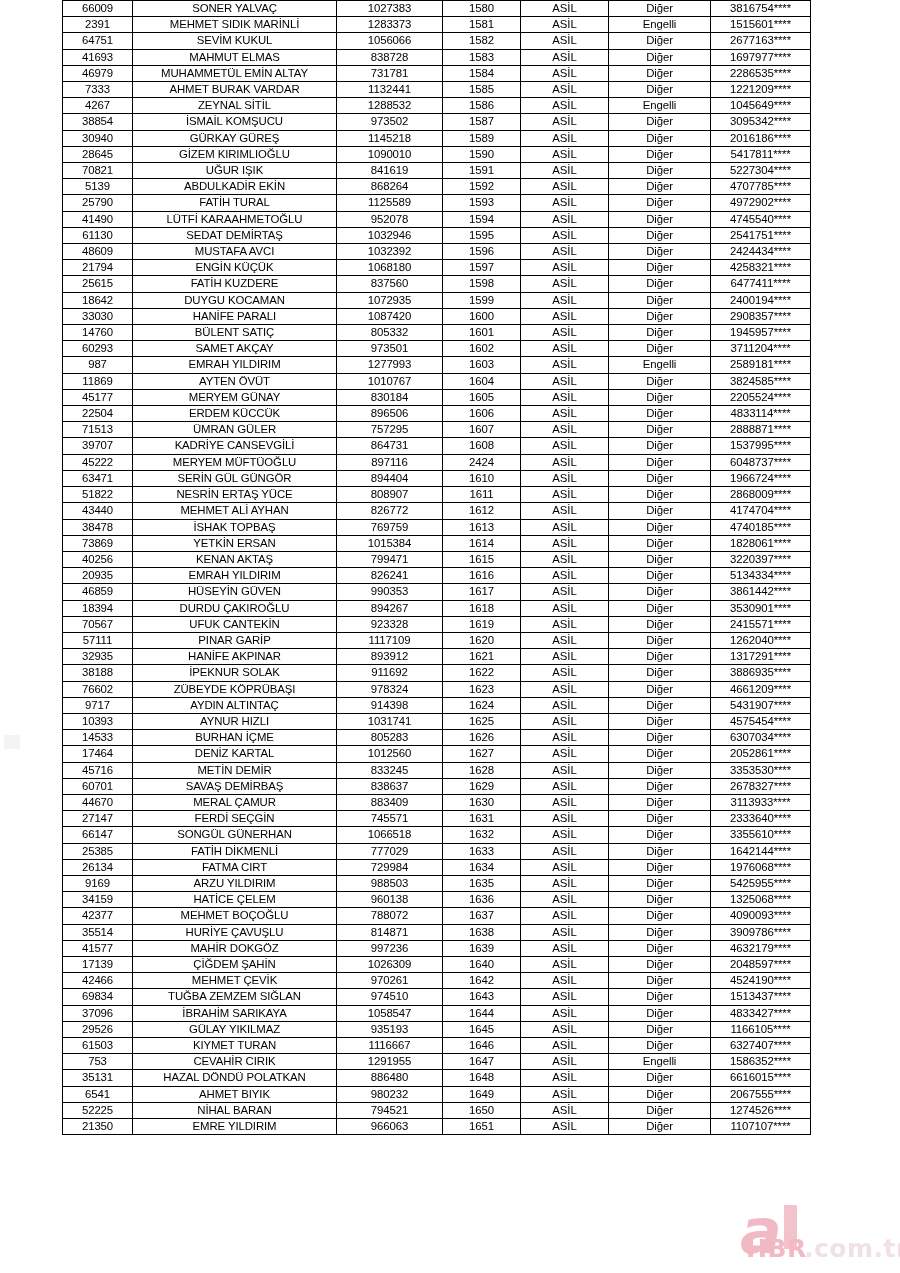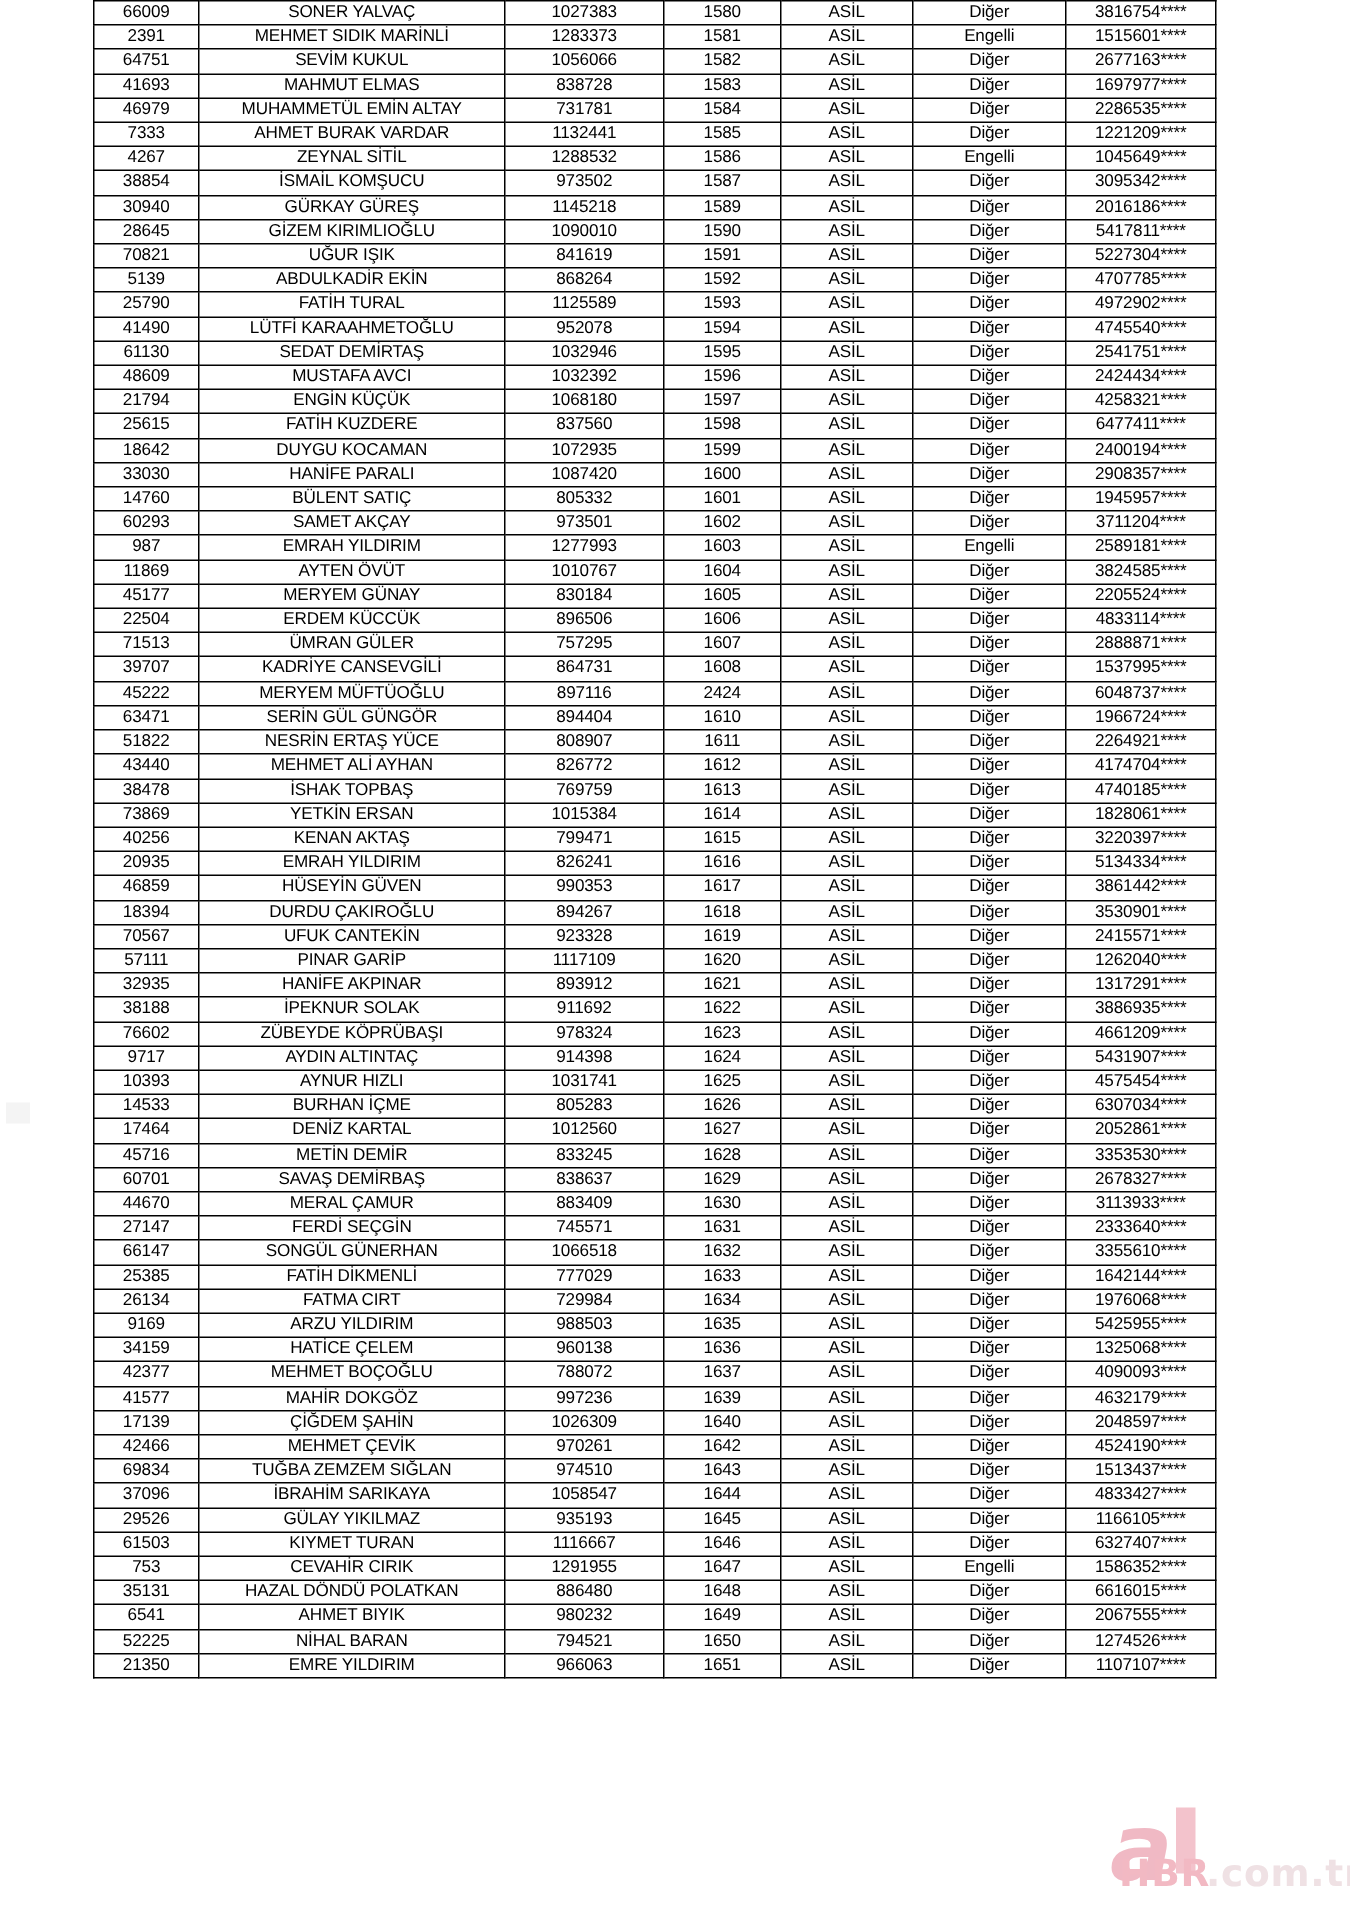--- a/index.html
+++ b/index.html
@@ -401,21 +401,21 @@
           <td class="cell-kontenjan">Diğer</td>
           <td class="cell-tc">1966724****</td>
         </tr>
         <tr>
           <td class="cell-sira">51822</td>
           <td class="cell-ad">NESRİN ERTAŞ YÜCE</td>
           <td class="cell-basvuru">808907</td>
           <td class="cell-no">1611</td>
           <td class="cell-durum">ASİL</td>
           <td class="cell-kontenjan">Diğer</td>
-          <td class="cell-tc">2264921****</td>
+          <td class="cell-tc">2868009****</td>
         </tr>
         <tr>
           <td class="cell-sira">43440</td>
           <td class="cell-ad">MEHMET ALİ AYHAN</td>
           <td class="cell-basvuru">826772</td>
           <td class="cell-no">1612</td>
           <td class="cell-durum">ASİL</td>
           <td class="cell-kontenjan">Diğer</td>
           <td class="cell-tc">4174704****</td>
         </tr>
@@ -636,20 +636,29 @@
           <td class="cell-tc">1325068****</td>
         </tr>
         <tr>
           <td class="cell-sira">42377</td>
           <td class="cell-ad">MEHMET BOÇOĞLU</td>
           <td class="cell-basvuru">788072</td>
           <td class="cell-no">1637</td>
           <td class="cell-durum">ASİL</td>
           <td class="cell-kontenjan">Diğer</td>
           <td class="cell-tc">4090093****</td>
+        </tr>
+        <tr>
+          <td class="cell-sira">35514</td>
+          <td class="cell-ad">HURİYE ÇAVUŞLU</td>
+          <td class="cell-basvuru">814871</td>
+          <td class="cell-no">1638</td>
+          <td class="cell-durum">ASİL</td>
+          <td class="cell-kontenjan">Diğer</td>
+          <td class="cell-tc">3909786****</td>
         </tr>
         <tr>
           <td class="cell-sira">41577</td>
           <td class="cell-ad">MAHİR DOKGÖZ</td>
           <td class="cell-basvuru">997236</td>
           <td class="cell-no">1639</td>
           <td class="cell-durum">ASİL</td>
           <td class="cell-kontenjan">Diğer</td>
           <td class="cell-tc">4632179****</td>
         </tr>

